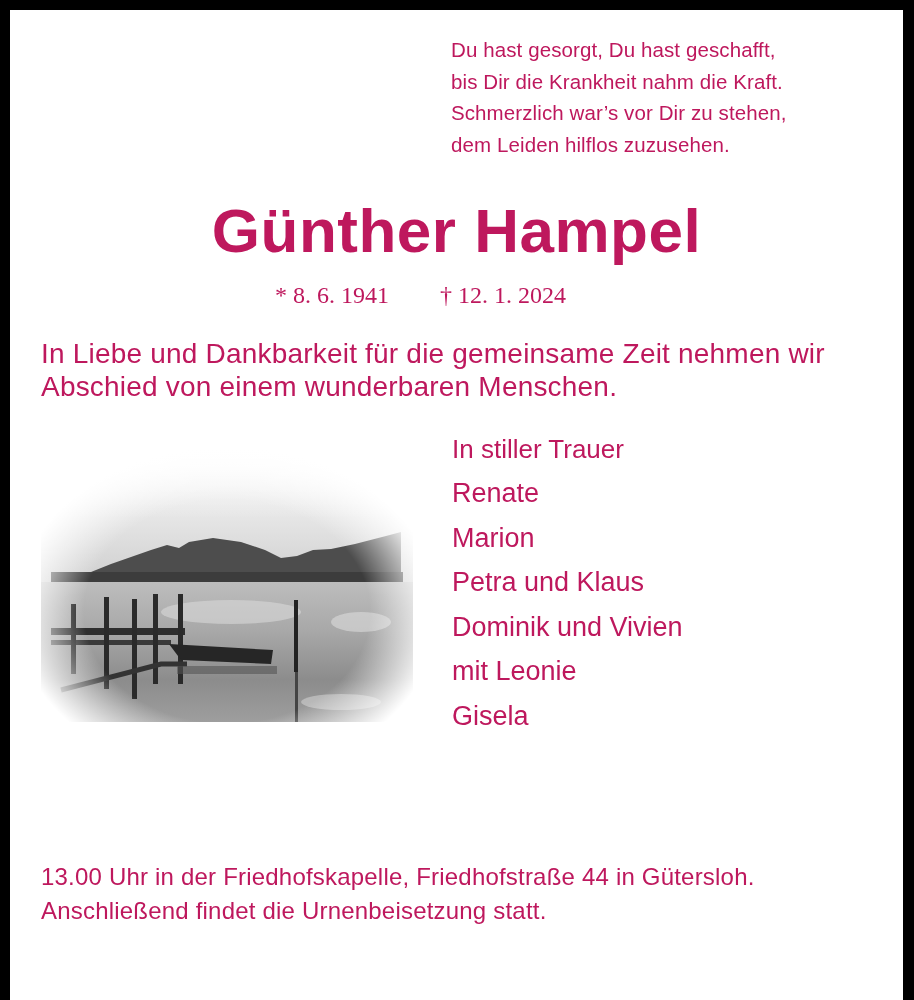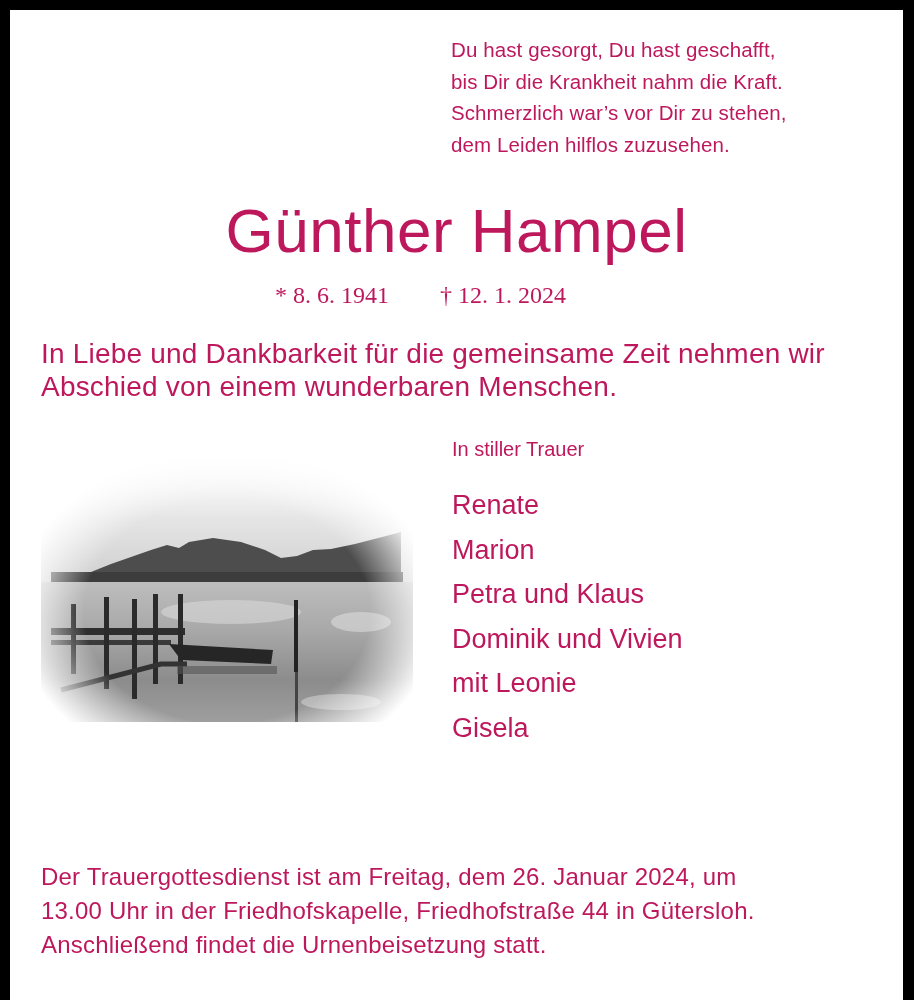--- a/index.html
+++ b/index.html
@@ -9,40 +9,40 @@
       background: #fff; color: #be185d;
       font-family: "Liberation Sans", "DejaVu Sans", sans-serif;
     }
     .poem {
       position: absolute; left: 441px; top: 24px;
       font-size: 20.5px; line-height: 31.5px; letter-spacing: 0.1px;
     }
     .poem div { white-space: nowrap; }
     .name {
       position: absolute; left: 0; width: 893px; top: 186px; text-align: center;
-      font-size: 62px; line-height: 70px; letter-spacing: 0.5px; font-weight: normal;
+      font-size: 62px; line-height: 70px; letter-spacing: 0.5px; font-weight: bold;
     }
     .dates {
       position: absolute; top: 270px; left: 252px; font-size: 24px; line-height: 30px;
       font-family: "Liberation Serif", "DejaVu Serif", serif; white-space: nowrap; margin-left: 13px;
     }
     .dates .born { display: inline-block; }
     .dates .died { display: inline-block; margin-left: 45px; }
     .intro {
       position: absolute; left: 31px; top: 327px; width: 850px;
       font-size: 28px; line-height: 33px; letter-spacing: 0.2px;
     }
     .intro div { white-space: nowrap; }
     .photo {
       position: absolute; left: 31px; top: 422px; width: 372px; height: 290px;
     }
     .mourners {
       position: absolute; left: 442px; top: 424px;
     }
-    .mourners .label { font-size: 20px; line-height: 30px; margin-bottom: 19px; }
+    .mourners .label { font-size: 26px; line-height: 30px; margin-bottom: 7px; }
     .mourners .n { font-size: 27px; line-height: 44.5px; white-space: nowrap; }
     .condolence {
       position: absolute; left: 31px; top: 747px;
       font-size: 24px; line-height: 33.5px; letter-spacing: 0.2px;
     }
     .condolence div, .service div { white-space: nowrap; }
     .service {
       position: absolute; left: 31px; top: 850px;
       font-size: 24px; line-height: 34px; letter-spacing: 0.2px;
     }
@@ -123,18 +123,17 @@
     <div class="n">Renate</div>
     <div class="n">Marion</div>
     <div class="n">Petra und Klaus</div>
     <div class="n">Dominik und Vivien</div>
     <div class="n">mit Leonie</div>
     <div class="n">Gisela</div>
   </div>
 
 
   <div class="service">
-    <div>Der Trauergottesdienst ist am Freitag, dem 26. Januar 2024, um</div>
     <div>13.00 Uhr in der Friedhofskapelle, Friedhofstraße 44 in Gütersloh.</div>
     <div>Anschließend findet die Urnenbeisetzung statt.</div>
   </div>
 
 </div>
 
 </body></html>

